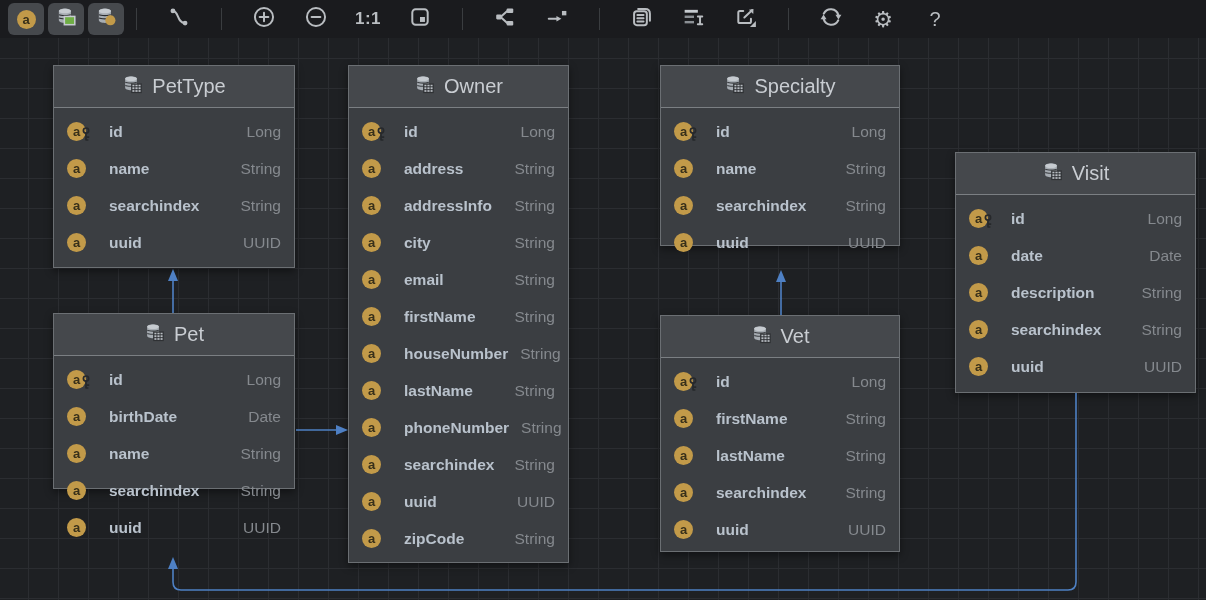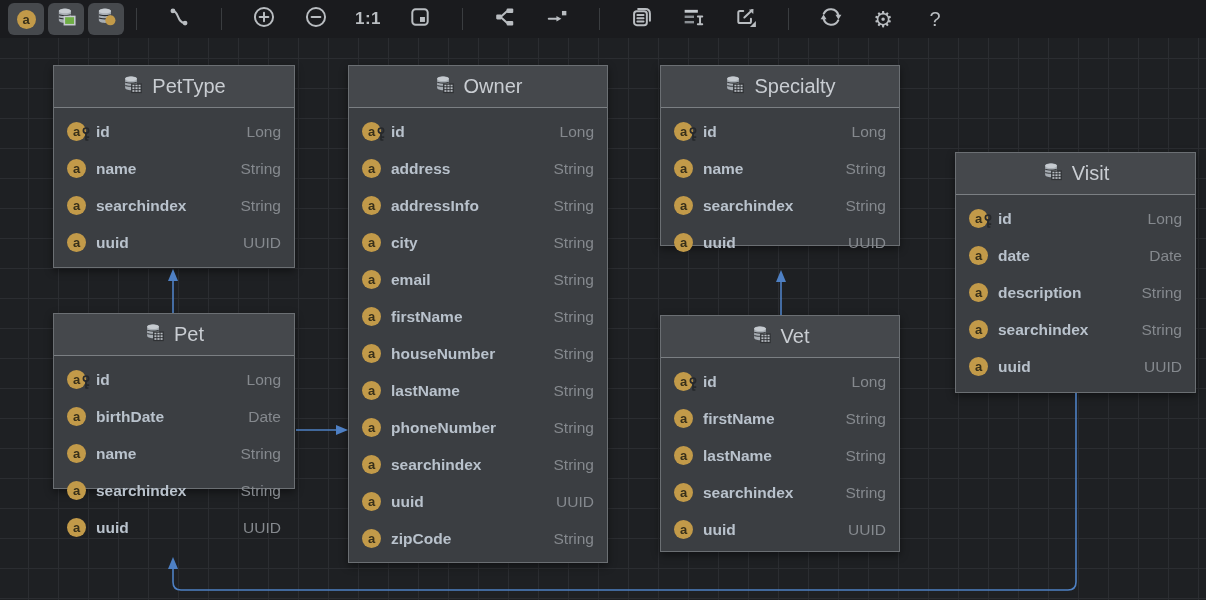--- a/index.html
+++ b/index.html
@@ -49,21 +49,21 @@
   }
   .t-body{padding-top:5px;}
   .row{height:37px;display:flex;align-items:center;padding:0 13px;box-sizing:border-box;}
   .badge{
     width:19px;height:19px;border-radius:50%;flex:0 0 auto;
     background:var(--c-badge_gold,#c29a49);color:#38301a;
     font-weight:bold;font-size:13px;line-height:19px;text-align:center;
     position:relative;
   }
   .badge svg.keyicon{position:absolute;right:-6px;top:5px;}
-  .col-name{margin-left:10px;color:#b9c2cc;font-weight:bold;font-size:15.5px;white-space:nowrap;}
+  .col-name{margin-left:23px;color:#b9c2cc;font-weight:bold;font-size:15.5px;white-space:nowrap;}
   .col-type{margin-left:auto;color:#85898e;font-size:15.5px;padding-left:12px;}
   
   svg.edges{position:absolute;left:0;top:0;pointer-events:none;}
   .edge{stroke:var(--c-accent_arrow,#4e80c4);stroke-width:1.6;fill:none;}
   .edge-head{fill:var(--c-accent_arrow,#4e80c4);stroke:none;}
   .icon-stroke{stroke:#b9bdc1;fill:none;stroke-width:1.8;stroke-linecap:round;}
   .icon-fill{fill:#b9bdc1;}
 </style>
 </head>
 <body>
@@ -292,21 +292,21 @@
           <span class="col-type">String</span>
         </div>
         <div class="row">
           <span class="badge">a</span>
           <span class="col-name">uuid</span>
           <span class="col-type">UUID</span>
         </div>
       </div>
   </div>
 
-  <div class="table" style="left:348px;top:27px;width:260px;height:498px">
+  <div class="table" style="left:348px;top:27px;width:221px;height:498px">
     <div class="t-header">
       <span class="tbl-ico"><svg width="21" height="21" viewBox="0 0 20 20">
             <path d="M3 4.6 C3 3.2 5.6 2.2 8.6 2.2 C11.6 2.2 14.2 3.2 14.2 4.6 V13 C14.2 14.4 11.6 15.4 8.6 15.4 C5.6 15.4 3 14.4 3 13 Z" fill="#a7adb3"></path>
             <ellipse cx="8.6" cy="4.6" rx="5.6" ry="2.1" fill="#c6cbd0"></ellipse>
             <path d="M3.2 7.8 C4.5 9 12.7 9 14 7.8 M3.2 10.8 C4.5 12 12.7 12 14 10.8" stroke="#3b3e42" stroke-width="1.1" fill="none"></path>
             <rect x="9.3" y="9.6" width="9" height="8" fill="#b9bec3" stroke="#2f3134" stroke-width="1.2"></rect>
             <path d="M9.3 12.2 H18.3 M9.3 14.9 H18.3 M12.3 9.6 V17.6 M15.3 9.6 V17.6" stroke="#2f3134" stroke-width="0.9"></path>
           </svg></span>
       <span>Owner</span>
     </div>

